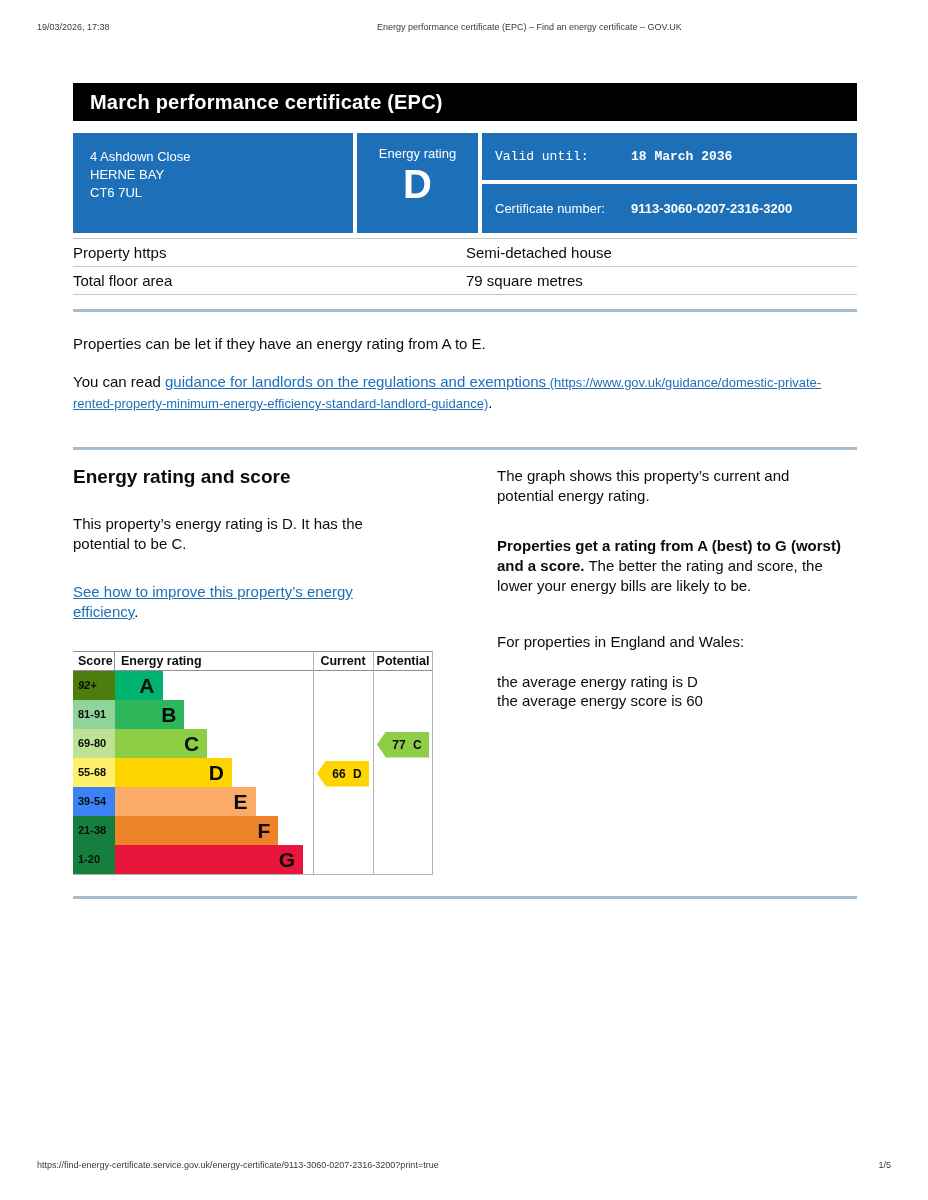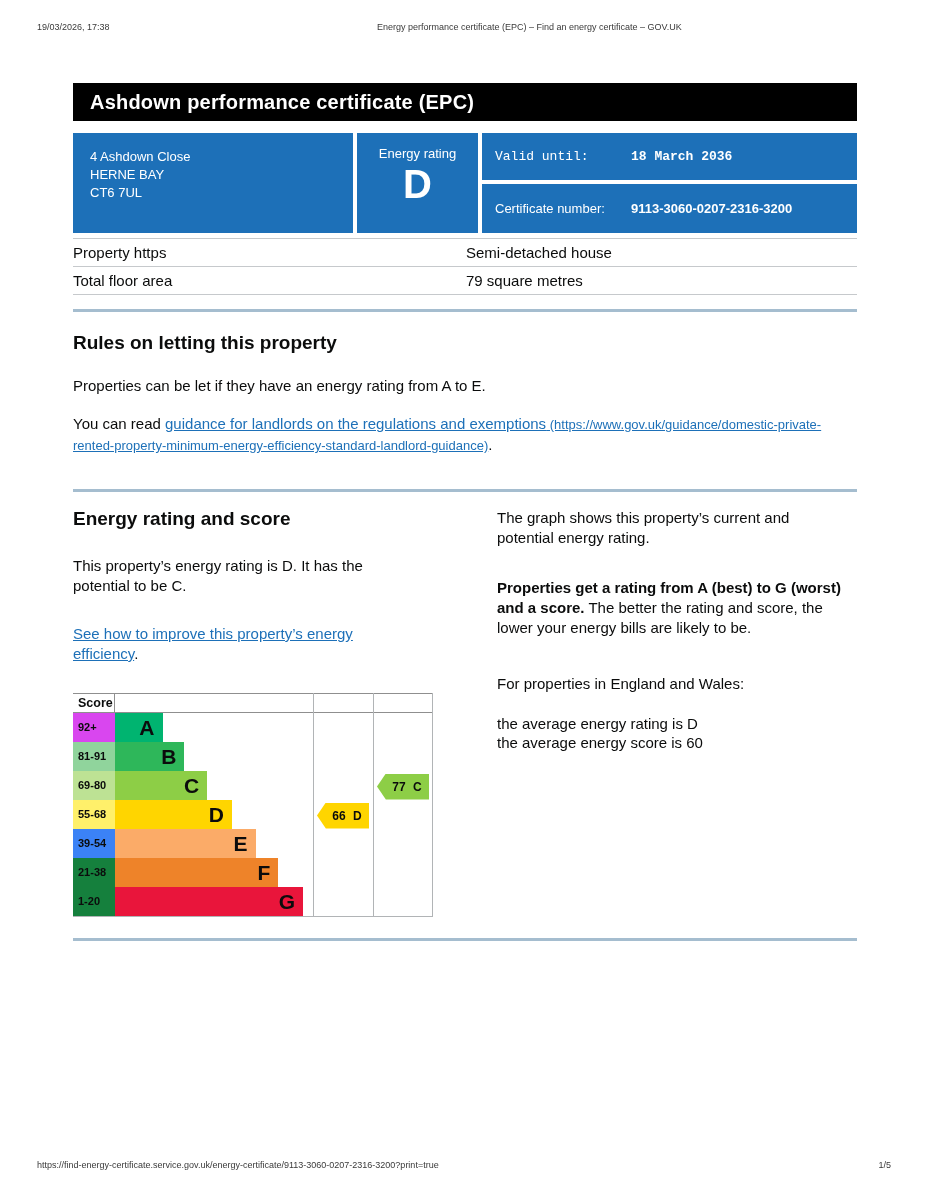--- a/index.html
+++ b/index.html
@@ -67,21 +67,21 @@
   .col-left .p-link { margin-top: 28px; width: 330px; }
   .col-right .p1 { margin-top: 0; width: 345px; }
   .col-right .p2 { margin-top: 30px; width: 358px; }
   .col-right .p3 { margin-top: 36px; }
   .col-right .p4 { margin-top: 20px; line-height: 19px; }
 
   
   .epc-chart { position: relative; width: 360px; margin-top: 29px; font-family: "Liberation Sans", sans-serif; }
   .epc-header {
     display: flex; height: 20px;
-    border-top: 1px solid #8f8f8f; border-bottom: 1px solid #8f8f8f; flex-direction: column;
+    border-top: 1px solid #8f8f8f; border-bottom: 1px solid #8f8f8f;
   }
   .epc-header .hc { font-size: 12.5px; font-weight: bold; line-height: 18px; }
   .hc.score { width: 42px; padding-left: 5px; border-right: 1px solid #8f8f8f; }
   .hc.rating { width: 198px; padding-left: 6px; }
   .hc.current { width: 60px; text-align: center; }
   .hc.potential { width: 60px; text-align: center; }
   .epc-rows { border-bottom: 1px solid #b1b4b6; }
   .epc-row { display: flex; height: 29px; }
   .epc-score { width: 42px; font-size: 11px; font-weight: bold; line-height: 29px; padding-left: 5px; }
   .epc-bar-area { width: 198px; }
@@ -99,21 +99,21 @@
 <body>
 
 <div class="print-meta top">
   <span>19/03/2026, 17:38</span>
   <span class="doc-title">Energy performance certificate (EPC) – Find an energy certificate – GOV.UK</span>
 </div>
 
 <div class="content">
 
   <div class="banner">
-    <h1>Ashdown performance certificate (EPC)</h1>
+    <h1>March performance certificate (EPC)</h1>
   </div>
 
   <div class="cert-box">
     <div class="panel address">
       <div>4 Ashdown Close</div>
       <div>HERNE BAY</div>
       <div>CT6 7UL</div>
     </div>
     <div class="panel rating">
       <div class="rating-label">Energy rating</div>
@@ -138,21 +138,20 @@
     </div>
     <div class="prop-row">
       <span class="p-label">Total floor area</span>
       <span class="p-value">79 square metres</span>
     </div>
   </div>
 
   <hr class="section-rule">
 
   <div class="rules">
-    <h2>Rules on letting this property</h2>
     <p class="p1">Properties can be let if they have an energy rating from A to E.</p>
     <p class="p2"><span>You can read </span><a href="#"><span>guidance for landlords on the regulations and exemptions</span><span class="url-small"> (https://www.gov.uk/guidance/domestic-private-rented-property-minimum-energy-efficiency-standard-landlord-guidance)</span></a><span>.</span></p>
   </div>
 
   <hr class="section-rule r2">
 
   <div class="columns">
     <div class="col-left">
       <h2>Energy rating and score</h2>
       <p class="p1">This property’s energy rating is D. It has the potential to be C.</p>
@@ -160,21 +159,21 @@
 
       <div class="epc-chart" id="epc-chart">
         <div class="epc-header">
           <span class="hc score">Score</span>
           <span class="hc rating">Energy rating</span>
           <span class="hc current">Current</span>
           <span class="hc potential">Potential</span>
         </div>
         <div class="epc-rows" id="epc-rows">
             <div class="epc-row">
-              <div class="epc-score" style="background: #d946ef;">92+</div>
+              <div class="epc-score" style="background: #4d7c0f; font-style: italic;">92+</div>
               <div class="epc-bar-area">
                 <div class="epc-bar" style="background: rgb(0, 180, 112); width: 24%;"><span>A</span></div>
               </div>
             </div>
             <div class="epc-row">
               <div class="epc-score" style="background: rgb(144, 212, 156);">81-91</div>
               <div class="epc-bar-area">
                 <div class="epc-bar" style="background: rgb(46, 183, 90); width: 35%;"><span>B</span></div>
               </div>
             </div>

